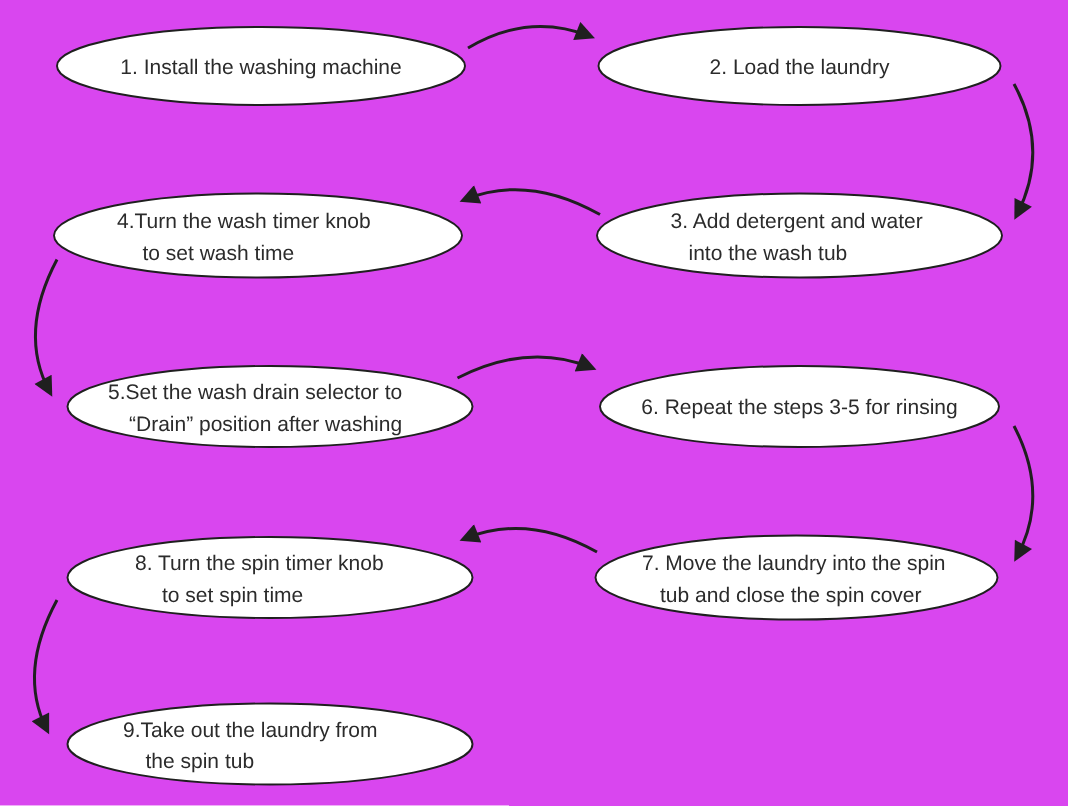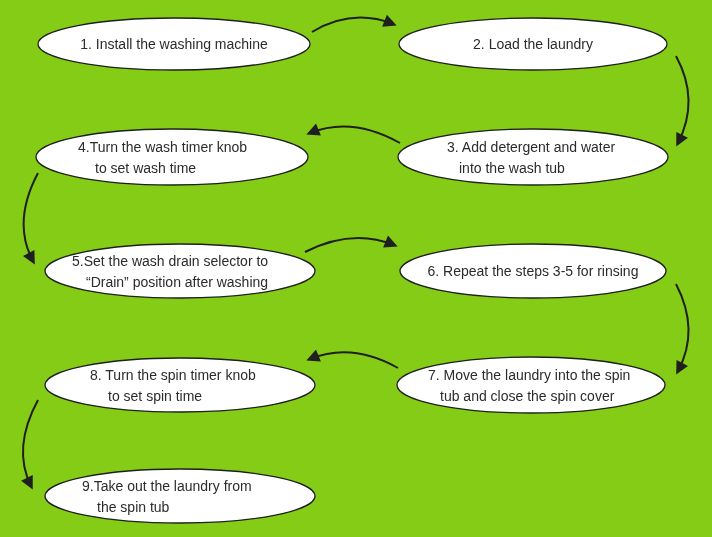--- a/index.html
+++ b/index.html
@@ -4,21 +4,21 @@
 <style>
   html, body {
     margin: 0;
     padding: 0;
     background: #ffffff;
   }
   .canvas {
     position: relative;
     width: 712px;
     height: 537px;
-    background: #84cc16;
+    background: #d946ef;
     font-family: "Liberation Sans", "DejaVu Sans", sans-serif;
     overflow: hidden;
   }
   svg { display: block; }
   .node-ellipse {
     fill: #ffffff;
     stroke: #1f1f1f;
     stroke-width: 1.3;
   }
   .node-text {

